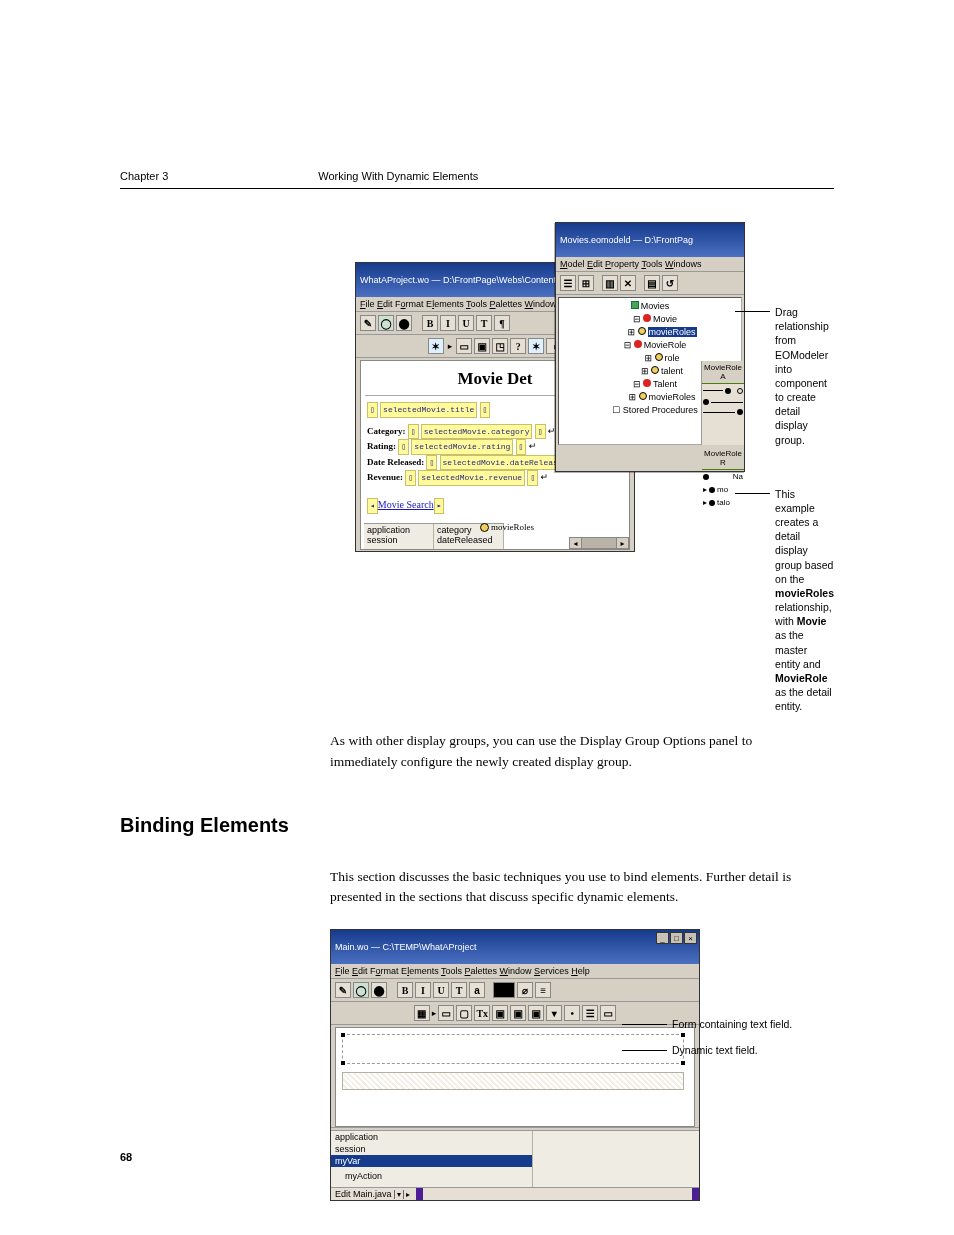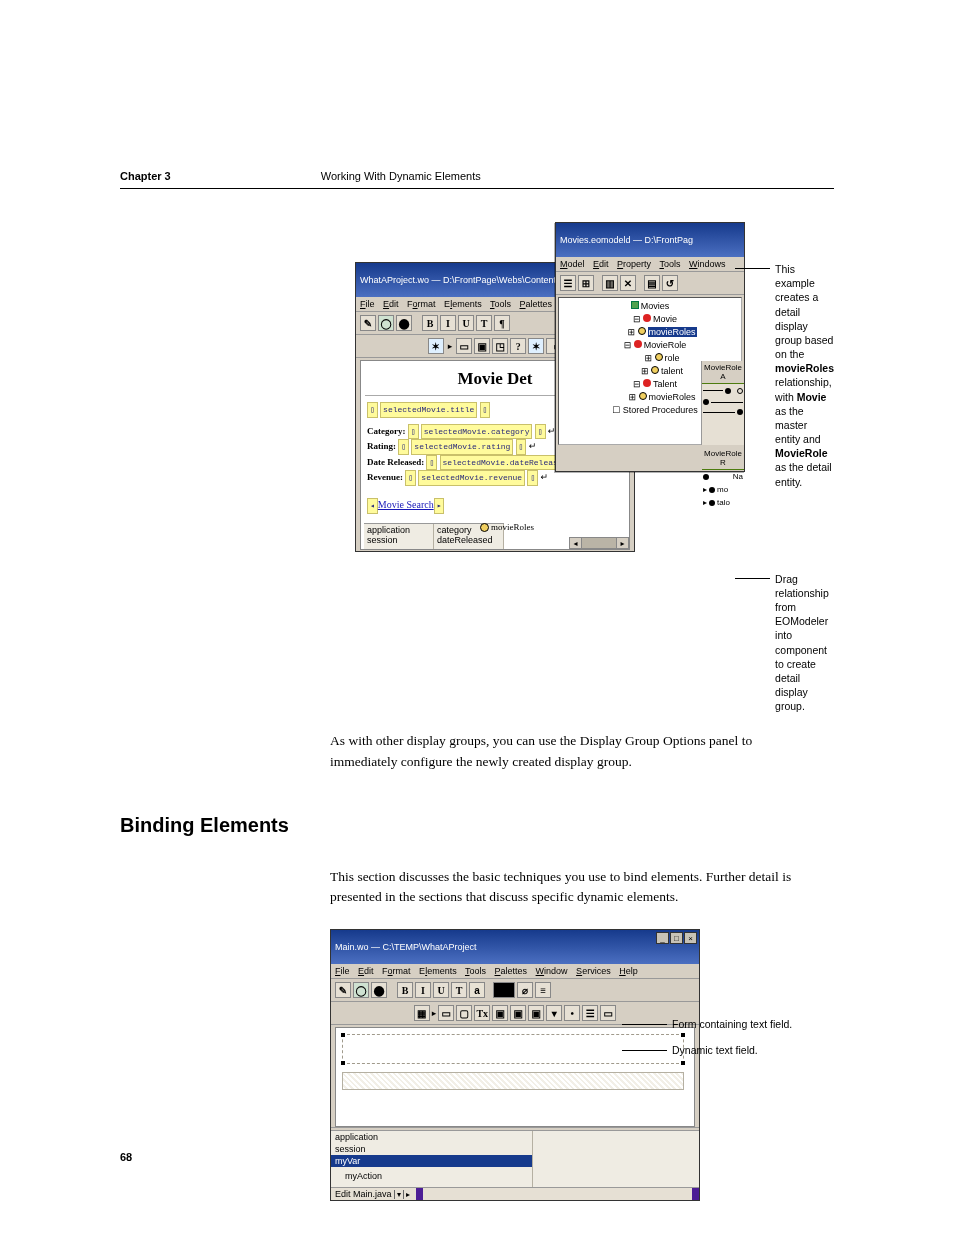--- a/index.html
+++ b/index.html
@@ -1,38 +1,38 @@
 <!DOCTYPE html>
 <html><head>
 <meta charset="utf-8">
 <style>
   * { box-sizing: border-box; margin: 0; padding: 0; }
   html, body { width: 954px; height: 1235px; font-family: Georgia, 'Times New Roman', serif; background: #fff; color: #000; }
   .page { position: relative; width: 954px; height: 1235px; padding: 170px 120px 0 120px; }
   .header-line { position: absolute; top: 170px; left: 120px; right: 120px; display: flex; align-items: baseline; font-family: Helvetica, Arial, sans-serif; font-size: 11px; }
-  .header-chapter { font-weight: bold; }
+  .header-chapter { font-weight: normal; }
   .header-title { margin-left: 150px; }
   .rule { position: absolute; top: 188px; left: 120px; right: 120px; border-top: 1px solid #000; height:0; }
   .content { position: absolute; top: 222px; left: 120px; right: 120px; }
   .figure-row { display:flex; align-items:flex-start; margin-left: 210px; }
   .figure-shot { position:relative; width: 415px; height: 330px; }
   .annotations { flex:1; font-family: Helvetica, Arial, sans-serif; font-size: 10.5px; line-height: 1.35; padding-left: 15px; }
   .annot { position:relative; padding-left: 20px; }
   .annot .lead { position:absolute; left:-20px; top:6px; width:35px; border-top:1px solid #000; }
   .body-text { margin-left: 210px; max-width: 480px; font-size: 13.5px; line-height: 1.5; }
   .section-head { font-family: Helvetica, Arial, sans-serif; font-weight: bold; font-size: 20px; margin: 42px 0 30px 0; }
   .page-num { position:absolute; bottom:72px; left:120px; font-family: Helvetica, Arial, sans-serif; font-weight:bold; font-size:11px; }
 
   
   .ss1-a, .ss1-b { position:absolute; border:1px solid #333; font-family: Tahoma, Arial, sans-serif; font-size:9px; color:#000; background:#d6cfc3; }
   .ss1-a { left:25px; top:40px; width:280px; height:290px; }
   .ss1-b { left:225px; top:0; width:190px; height:250px; box-shadow: -1px 1px 0 rgba(0,0,0,.3); }
   .tb { background: linear-gradient(#163a8c,#4b6fc1); color:#fff; padding:12px 4px; font-size:9px; white-space:nowrap; overflow:hidden; }
   .menubar { background:#d6cfc3; padding:2px 4px; font-size:9px; border-bottom:1px solid #999; }
-  .menubar span { margin-right:6px; }
+  .menubar span { }
   .menubar span u { text-decoration:underline; }
   .tbar { background:#d6cfc3; padding:3px 4px; display:flex; gap:2px; align-items:center; border-bottom:1px solid #999; }
   .tbtn { width:16px; height:16px; border:1px solid #888; background:#e6e0d4; display:flex; align-items:center; justify-content:center; font-weight:bold; font-family: 'Times New Roman', serif; font-size:10px;}
   .tbtn.sel { background:#cfe2d1; }
   .doc1 { background:#fff; margin:2px 4px; height:190px; border:1px solid #888; overflow:hidden; position:relative; }
   .doc1 h2 { text-align:center; font-family:'Times New Roman',serif; font-size:17px; font-weight:bold; margin:8px 0 6px; }
   .doc1 hr { border:none; border-top:1px solid #aaa; margin:0 4px 6px; }
   .tag { display:inline-block; background:#fffb9c; border:1px solid #c9c06a; padding:0 2px; font-size:8px; font-family: 'Courier New', monospace; color:#2a2a7a; }
   .rows { padding:0 6px; font-size:9px; line-height:1.7; font-family:'Times New Roman',serif; }
   .rows b { font-weight:bold; }
@@ -217,27 +217,27 @@
             <div class="row">▸ <span class="dot"></span> <span>talo</span></div>
           </div>
         </div>
       </div>
 
       <div class="draglbl"><span class="mini"></span><span>movieRoles</span></div>
 
     </div>
 
     <div class="annotations">
+      <div class="annot" style="margin-top:83px;">
+        <div class="lead"></div>
+        <span>Drag relationship from EOModeler into component to create detail display group.</span>
+      </div>
       <div class="annot" style="margin-top:40px;">
         <div class="lead"></div>
         <span>This example creates a detail display group based on the </span><b>movieRoles</b><span> relationship, with </span><b>Movie</b><span> as the master entity and </span><b>MovieRole</b><span> as the detail entity.</span>
-      </div>
-      <div class="annot" style="margin-top:83px;">
-        <div class="lead"></div>
-        <span>Drag relationship from EOModeler into component to create detail display group.</span>
       </div>
     </div>
   </div>
 
   <p class="body-text" style="margin-top:18px;">As with other display groups, you can use the Display Group Options panel to immediately configure the newly created display group.</p>
 
   <h2 class="section-head">Binding Elements</h2>
 
   <p class="body-text" style="margin-bottom:22px;">This section discusses the basic techniques you use to bind elements. Further detail is presented in the sections that discuss specific dynamic elements.</p>
 

